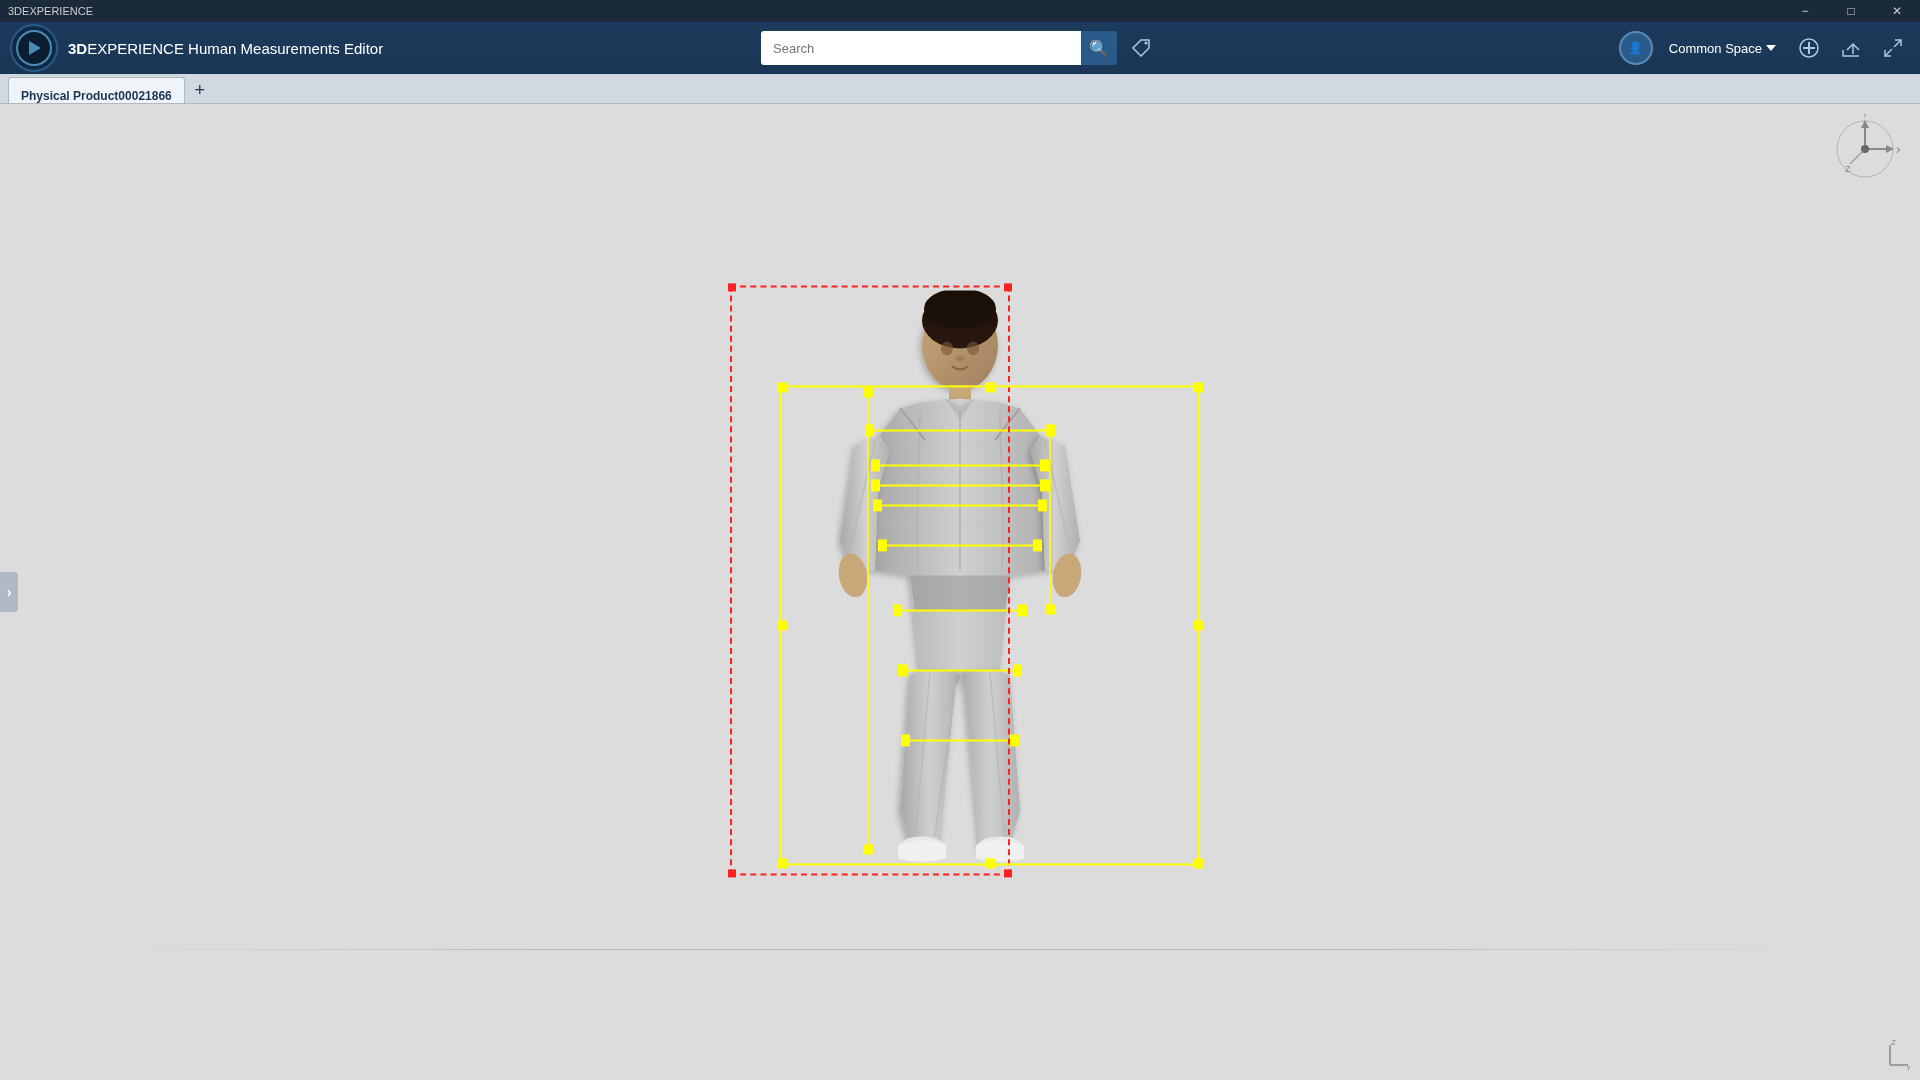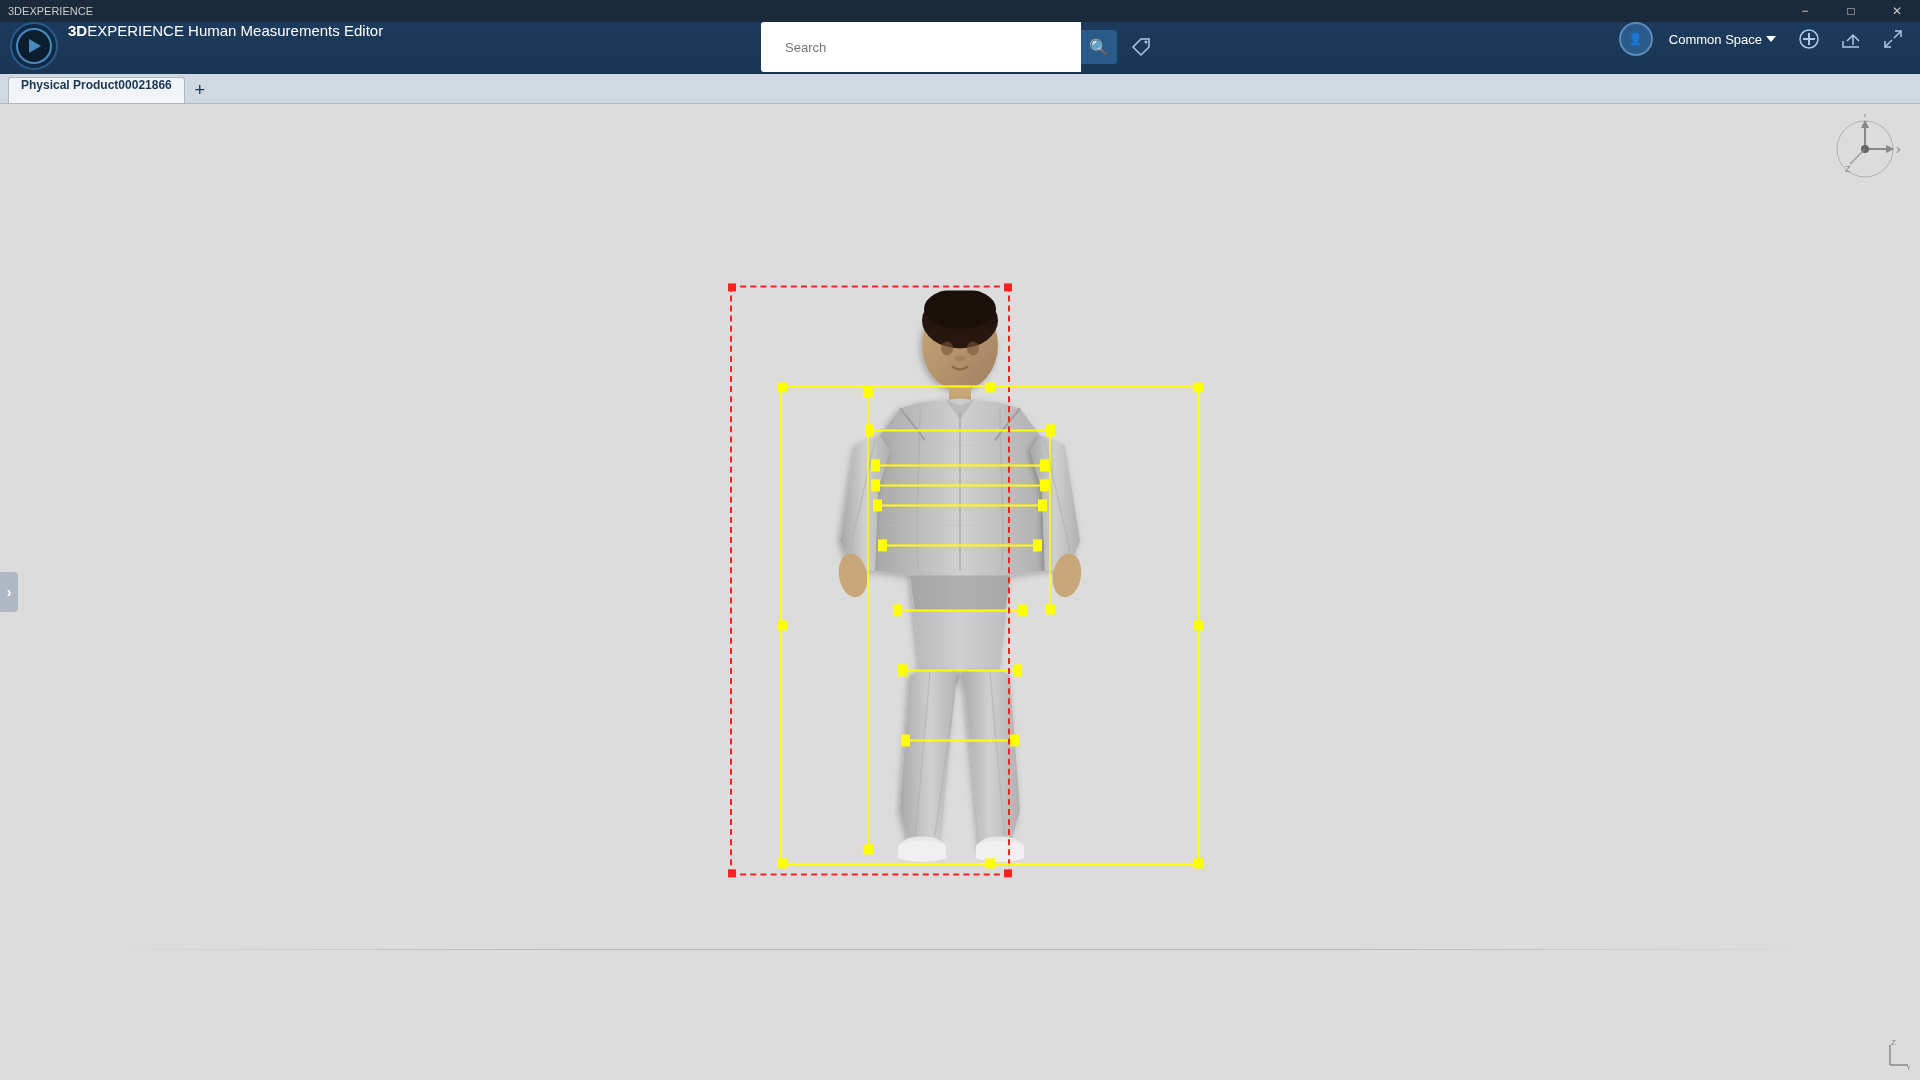--- a/index.html
+++ b/index.html
@@ -43,21 +43,21 @@
       cursor: pointer;
     }
 
     
     #main-toolbar {
       position: absolute;
       top: 22px; left: 0; right: 0;
       height: 52px;
       background: linear-gradient(180deg, #1c3a5c 0%, #1a3654 100%);
       display: flex;
-      align-items: flex-start;
+      align-items: center;
       padding: 0 10px;
       z-index: 99;
     }
 
     #app-logo {
       width: 48px;
       height: 48px;
       border-radius: 50%;
       background: #0f2a45;
       border: 2px solid #2a5a8a;
@@ -80,25 +80,25 @@
 
     #search-container {
       display: flex;
       align-items: center;
       position: absolute;
       left: 50%;
       transform: translateX(-50%);
     }
     #search-box {
       width: 320px;
-      height: 50px;
+      height: 34px;
       background: #fff;
       border: none;
       border-radius: 3px 0 0 3px;
-      padding: 0 24px;
+      padding: 0 12px;
       font-size: 13px;
       outline: none;
     }
     #search-btn {
       width: 36px;
       height: 34px;
       background: #2a5a8a;
       border: none;
       border-radius: 0 3px 3px 0;
       cursor: pointer;
@@ -164,21 +164,21 @@
       border-bottom: 1px solid #b0b8c0;
     }
     .tab {
       height: 26px;
       background: #e8eef4;
       border: 1px solid #b0b8c0;
       border-bottom: none;
       border-radius: 3px 3px 0 0;
       padding: 0 12px;
       display: flex;
-      align-items: flex-start;
+      align-items: flex-end;
       font-size: 12px;
       color: #1a3654;
       cursor: pointer;
       margin-right: 2px;
     }
     .tab.active {
       background: #f0f4f8;
       font-weight: 600;
     }
     .tab-add {

